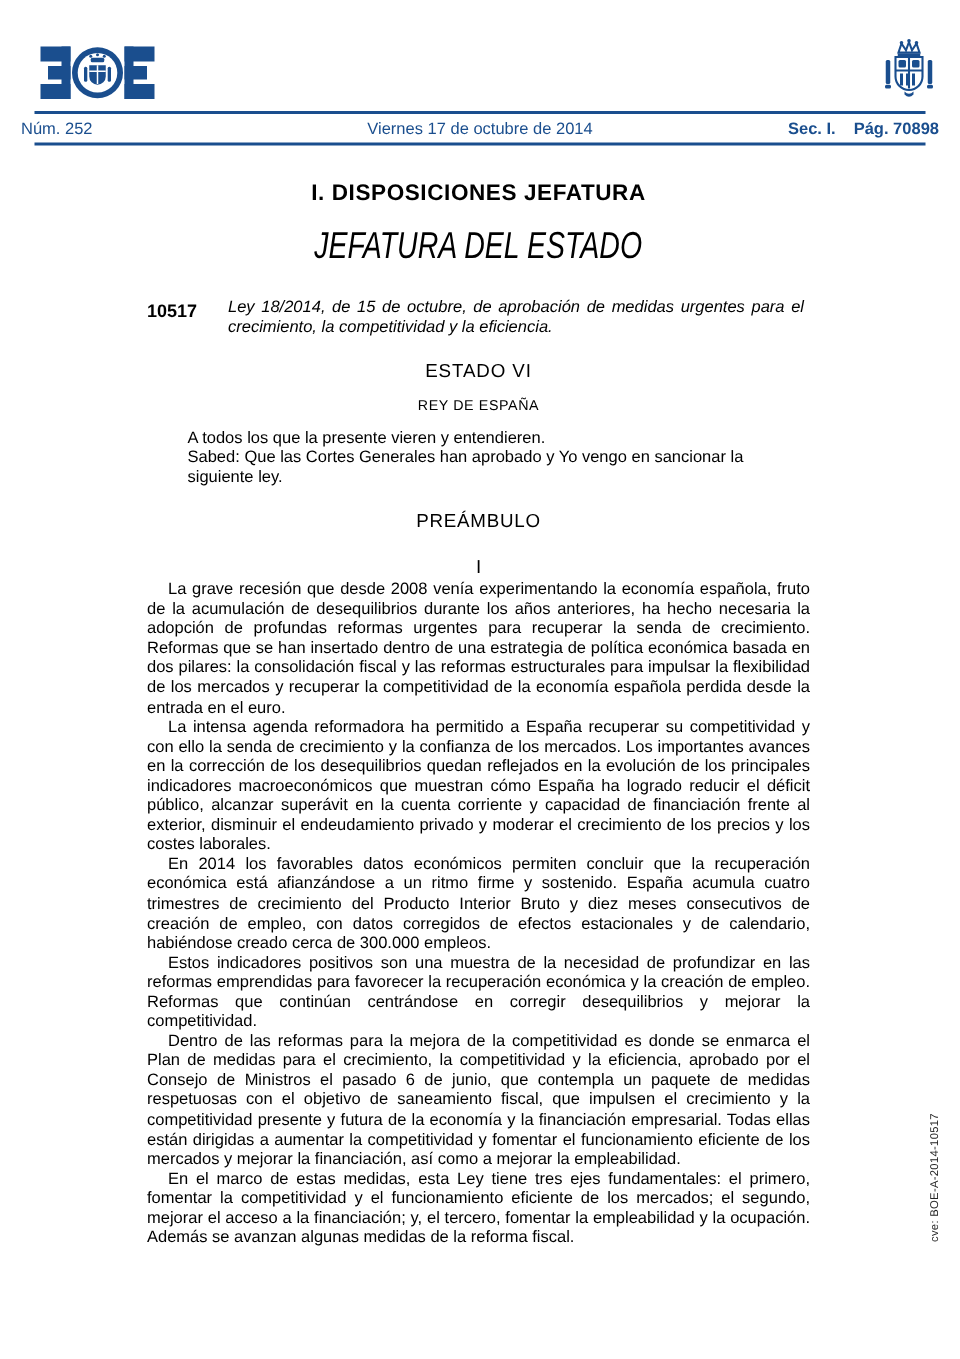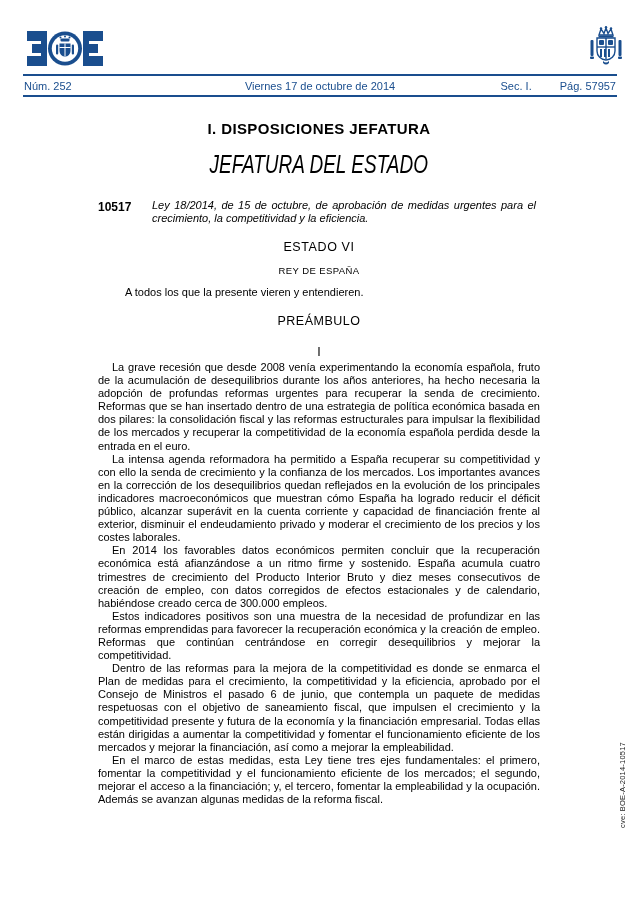--- a/index.html
+++ b/index.html
@@ -17,26 +17,26 @@
   .logo { position: absolute; left: 25px; top: 29px; width: 80px; height: 39px; }
   .masthead {
     position: absolute; left: 0; right: 0; top: 37px;
     text-align: center; color: var(--accent);
     font-weight: bold; font-size: 20px; letter-spacing: 0.2px;
   }
   .crest { position: absolute; right: 16px; top: 25px; width: 36px; height: 44px; }
   .rule { height: 2px; background: var(--accent); margin: 0 23px; }
   .hdr-row {
     display: grid; grid-template-columns: 1fr auto 1fr;
-    align-items: center; height: 19px; padding: 0 24px;
+    align-items: center; height: 19px; padding: 0 14px;
     color: var(--accent); font-size: 11px;
   }
   .hdr-row .left  { justify-self: start; }
   .hdr-row .mid   { justify-self: center; }
-  .hdr-row .right { justify-self: end; display: flex; gap: 28px; }
+  .hdr-row .right { justify-self: end; display: flex; gap: 12px; font-weight: bold; }
   main { margin: 0 100px 0 98px; }
   .section-heading {
     margin: 23px 0 0; text-align: center;
     font-size: 15px; font-weight: bold; letter-spacing: 0.4px;
   }
   .department { margin: 13px 0 0; text-align: center; font-size: 25px; font-weight: 400; white-space: nowrap; font-style: italic; }
   .department .condensed { display: inline-block; transform: scaleX(0.76); transform-origin: center; }
   .law-item { display: flex; margin-top: 20px; }
   .law-number { flex: none; width: 54px; font-weight: bold; font-size: 12px; padding-top: 1px; }
   .law-title {
@@ -121,40 +121,41 @@
   </svg>
 </div>
 
 <div class="rule"></div>
 
 <div class="hdr-row">
   <span class="left">Núm. 252</span>
   <span class="mid">Viernes 17 de octubre de 2014</span>
   <span class="right">
     <span>Sec. I.</span>
-    <span>Pág. 57957</span>
+    <span>Pág. 70898</span>
   </span>
 </div>
 
 <div class="rule"></div>
 
 <main>
   <h1 class="section-heading">I. DISPOSICIONES JEFATURA</h1>
 
   <h2 class="department"><span class="condensed">JEFATURA DEL ESTADO</span></h2>
 
   <div class="law-item">
     <span class="law-number">10517</span>
     <p class="law-title">Ley 18/2014, de 15 de octubre, de aprobación de medidas urgentes para el crecimiento, la competitividad y la eficiencia.</p>
   </div>
 
   <div class="monarch">ESTADO VI</div>
   <div class="monarch-title">REY DE ESPAÑA</div>
 
   <p class="intro first">A todos los que la presente vieren y entendieren.</p>
+  <p class="intro">Sabed: Que las Cortes Generales han aprobado y Yo vengo en sancionar la siguiente ley.</p>
 
   <div class="preamble-h">PREÁMBULO</div>
   <div class="preamble-num">I</div>
 
   <p class="body-p first">La grave recesión que desde 2008 venía experimentando la economía española, fruto de la acumulación de desequilibrios durante los años anteriores, ha hecho necesaria la adopción de profundas reformas urgentes para recuperar la senda de crecimiento. Reformas que se han insertado dentro de una estrategia de política económica basada en dos pilares: la consolidación fiscal y las reformas estructurales para impulsar la flexibilidad de los mercados y recuperar la competitividad de la economía española perdida desde la entrada en el euro.</p>
   <p class="body-p">La intensa agenda reformadora ha permitido a España recuperar su competitividad y con ello la senda de crecimiento y la confianza de los mercados. Los importantes avances en la corrección de los desequilibrios quedan reflejados en la evolución de los principales indicadores macroeconómicos que muestran cómo España ha logrado reducir el déficit público, alcanzar superávit en la cuenta corriente y capacidad de financiación frente al exterior, disminuir el endeudamiento privado y moderar el crecimiento de los precios y los costes laborales.</p>
   <p class="body-p">En 2014 los favorables datos económicos permiten concluir que la recuperación económica está afianzándose a un ritmo firme y sostenido. España acumula cuatro trimestres de crecimiento del Producto Interior Bruto y diez meses consecutivos de creación de empleo, con datos corregidos de efectos estacionales y de calendario, habiéndose creado cerca de 300.000 empleos.</p>
   <p class="body-p">Estos indicadores positivos son una muestra de la necesidad de profundizar en las reformas emprendidas para favorecer la recuperación económica y la creación de empleo. Reformas que continúan centrándose en corregir desequilibrios y mejorar la competitividad.</p>
   <p class="body-p">Dentro de las reformas para la mejora de la competitividad es donde se enmarca el Plan de medidas para el crecimiento, la competitividad y la eficiencia, aprobado por el Consejo de Ministros el pasado 6 de junio, que contempla un paquete de medidas respetuosas con el objetivo de saneamiento fiscal, que impulsen el crecimiento y la competitividad presente y futura de la economía y la financiación empresarial. Todas ellas están dirigidas a aumentar la competitividad y fomentar el funcionamiento eficiente de los mercados y mejorar la financiación, así como a mejorar la empleabilidad.</p>
   <p class="body-p">En el marco de estas medidas, esta Ley tiene tres ejes fundamentales: el primero, fomentar la competitividad y el funcionamiento eficiente de los mercados; el segundo, mejorar el acceso a la financiación; y, el tercero, fomentar la empleabilidad y la ocupación. Además se avanzan algunas medidas de la reforma fiscal.</p>

